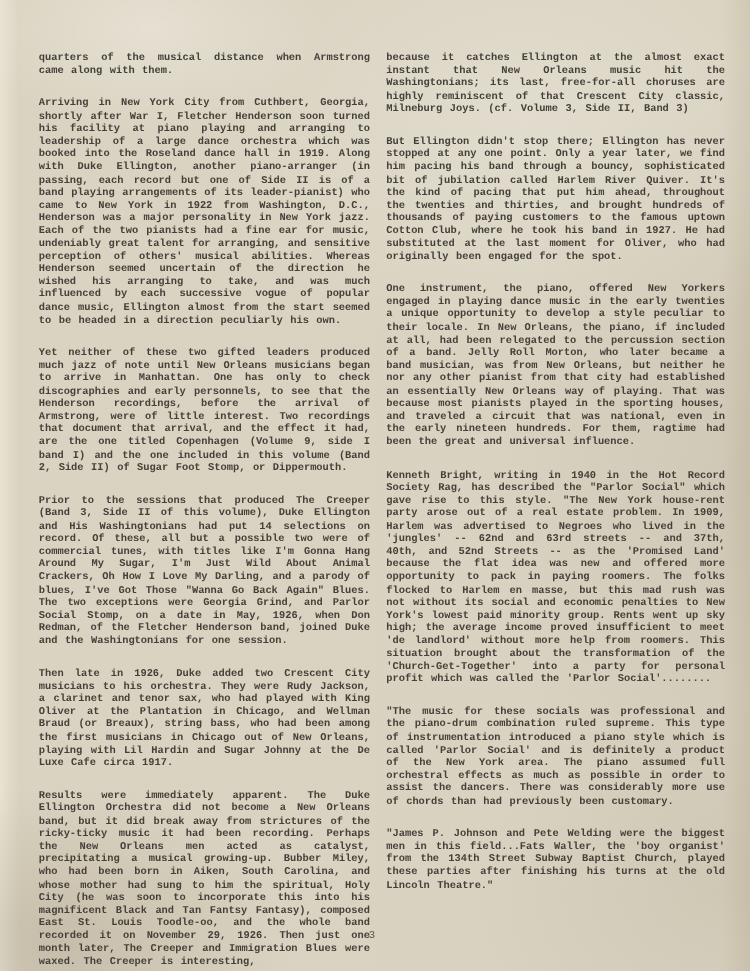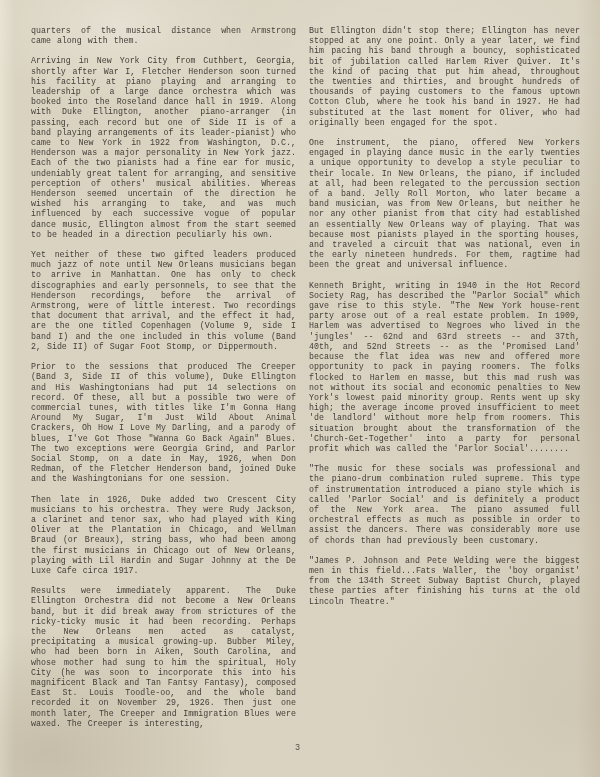--- a/index.html
+++ b/index.html
@@ -23,26 +23,27 @@
     font-family: "Liberation Mono", "DejaVu Sans Mono", monospace;
     color: #45403a;
   }
   .col {
     position: absolute;
     top: 26px;
   }
   .col-left  { left: 31px;  width: 265px; }
   .col-right { left: 309px; width: 271px; }
   .para {
-    margin: 0 0 10px 0;
+    margin: 16px 0 10px 0;
     font-size: 8.3px;
     line-height: 10.2px;
     text-align: justify;
     letter-spacing: 0px;
     word-spacing: 1px;
+    font-weight: bold;
   }
   .page-number {
     position: absolute;
     top: 743px;
     left: 0;
     width: 595px;
     text-align: center;
     font-size: 8.5px;
     color: #55504a;
   }
@@ -54,20 +55,21 @@
   <div class="col col-left">
       <p class="para">quarters of the musical distance when Armstrong came along with them.</p>
       <p class="para">Arriving in New York City from Cuthbert, Georgia, shortly after War I, Fletcher Henderson soon turned his facility at piano playing and arranging to leadership of a large dance orchestra which was booked into the Roseland dance hall in 1919. Along with Duke Ellington, another piano-arranger (in passing, each record but one of Side II is of a band playing arrangements of its leader-pianist) who came to New York in 1922 from Washington, D.C., Henderson was a major personality in New York jazz. Each of the two pianists had a fine ear for music, undeniably great talent for arranging, and sensitive perception of others' musical abilities. Whereas Henderson seemed uncertain of the direction he wished his arranging to take, and was much influenced by each successive vogue of popular dance music, Ellington almost from the start seemed to be headed in a direction peculiarly his own.</p>
       <p class="para">Yet neither of these two gifted leaders produced much jazz of note until New Orleans musicians began to arrive in Manhattan. One has only to check discographies and early personnels, to see that the Henderson recordings, before the arrival of Armstrong, were of little interest. Two recordings that document that arrival, and the effect it had, are the one titled Copenhagen (Volume 9, side I band I) and the one included in this volume (Band 2, Side II) of Sugar Foot Stomp, or Dippermouth.</p>
       <p class="para">Prior to the sessions that produced The Creeper (Band 3, Side II of this volume), Duke Ellington and His Washingtonians had put 14 selections on record. Of these, all but a possible two were of commercial tunes, with titles like I'm Gonna Hang Around My Sugar, I'm Just Wild About Animal Crackers, Oh How I Love My Darling, and a parody of blues, I've Got Those "Wanna Go Back Again" Blues. The two exceptions were Georgia Grind, and Parlor Social Stomp, on a date in May, 1926, when Don Redman, of the Fletcher Henderson band, joined Duke and the Washingtonians for one session.</p>
       <p class="para">Then late in 1926, Duke added two Crescent City musicians to his orchestra. They were Rudy Jackson, a clarinet and tenor sax, who had played with King Oliver at the Plantation in Chicago, and Wellman Braud (or Breaux), string bass, who had been among the first musicians in Chicago out of New Orleans, playing with Lil Hardin and Sugar Johnny at the De Luxe Cafe circa 1917.</p>
       <p class="para">Results were immediately apparent. The Duke Ellington Orchestra did not become a New Orleans band, but it did break away from strictures of the ricky-ticky music it had been recording. Perhaps the New Orleans men acted as catalyst, precipitating a musical growing-up. Bubber Miley, who had been born in Aiken, South Carolina, and whose mother had sung to him the spiritual, Holy City (he was soon to incorporate this into his magnificent Black and Tan Fantsy Fantasy), composed East St. Louis Toodle-oo, and the whole band recorded it on November 29, 1926. Then just one month later, The Creeper and Immigration Blues were waxed. The Creeper is interesting,</p>
     </div>
 
   <div class="col col-right">
+      <p class="para">because it catches Ellington at the almost exact instant that New Orleans music hit the Washingtonians; its last, free-for-all choruses are highly reminiscent of that Crescent City classic, Milneburg Joys. (cf. Volume 3, Side II, Band 3)</p>
       <p class="para">But Ellington didn't stop there; Ellington has never stopped at any one point. Only a year later, we find him pacing his band through a bouncy, sophisticated bit of jubilation called Harlem River Quiver. It's the kind of pacing that put him ahead, throughout the twenties and thirties, and brought hundreds of thousands of paying customers to the famous uptown Cotton Club, where he took his band in 1927. He had substituted at the last moment for Oliver, who had originally been engaged for the spot.</p>
       <p class="para">One instrument, the piano, offered New Yorkers engaged in playing dance music in the early twenties a unique opportunity to develop a style peculiar to their locale. In New Orleans, the piano, if included at all, had been relegated to the percussion section of a band. Jelly Roll Morton, who later became a band musician, was from New Orleans, but neither he nor any other pianist from that city had established an essentially New Orleans way of playing. That was because most pianists played in the sporting houses, and traveled a circuit that was national, even in the early nineteen hundreds. For them, ragtime had been the great and universal influence.</p>
       <p class="para">Kenneth Bright, writing in 1940 in the Hot Record Society Rag, has described the "Parlor Social" which gave rise to this style. "The New York house-rent party arose out of a real estate problem. In 1909, Harlem was advertised to Negroes who lived in the 'jungles' -- 62nd and 63rd streets -- and 37th, 40th, and 52nd Streets -- as the 'Promised Land' because the flat idea was new and offered more opportunity to pack in paying roomers. The folks flocked to Harlem en masse, but this mad rush was not without its social and economic penalties to New York's lowest paid minority group. Rents went up sky high; the average income proved insufficient to meet 'de landlord' without more help from roomers. This situation brought about the transformation of the 'Church-Get-Together' into a party for personal profit which was called the 'Parlor Social'........</p>
       <p class="para">"The music for these socials was professional and the piano-drum combination ruled supreme. This type of instrumentation introduced a piano style which is called 'Parlor Social' and is definitely a product of the New York area. The piano assumed full orchestral effects as much as possible in order to assist the dancers. There was considerably more use of chords than had previously been customary.</p>
       <p class="para">"James P. Johnson and Pete Welding were the biggest men in this field...Fats Waller, the 'boy organist' from the 134th Street Subway Baptist Church, played these parties after finishing his turns at the old Lincoln Theatre."</p>
     </div>
 
   <div class="page-number">3</div>
 </div>
 

